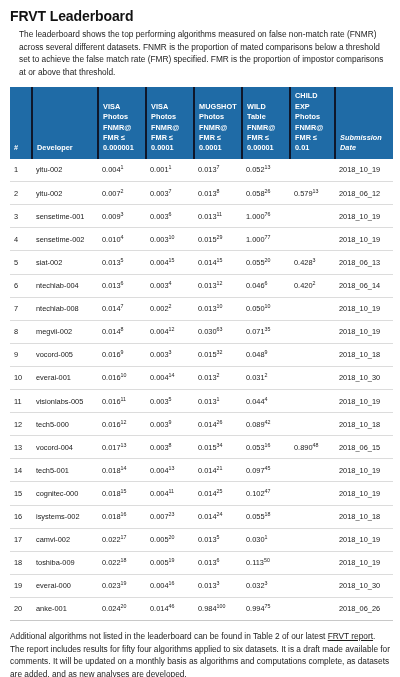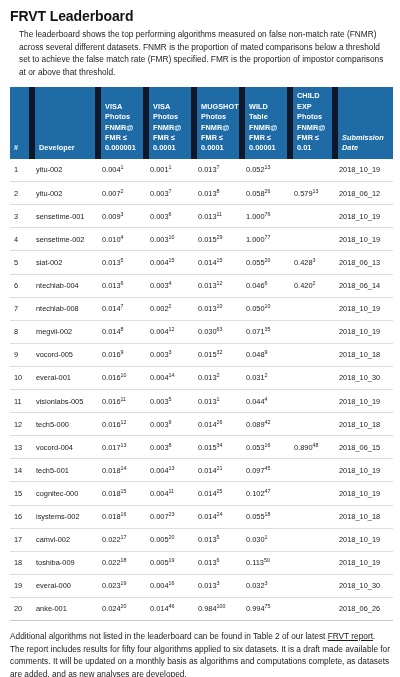--- a/index.html
+++ b/index.html
@@ -42,21 +42,21 @@
   }
   table.leaderboard thead th {
     background: #1f6ba6;
     color: #ffffff;
     font-weight: bold;
     font-size: 7.3px;
     line-height: 1.42;
     text-align: left;
     vertical-align: bottom;
     padding: 4px 4px 5px 4px;
-    border-right: 6px solid #0f172a;
+    border-right: 2px solid #0f172a;
     letter-spacing: 0.05px;
   }
   table.leaderboard thead th:last-child {
     border-right: none;
     font-style: italic;
   }
   table.leaderboard thead tr {
     height: 68px;
   }
   table.leaderboard tbody td {

